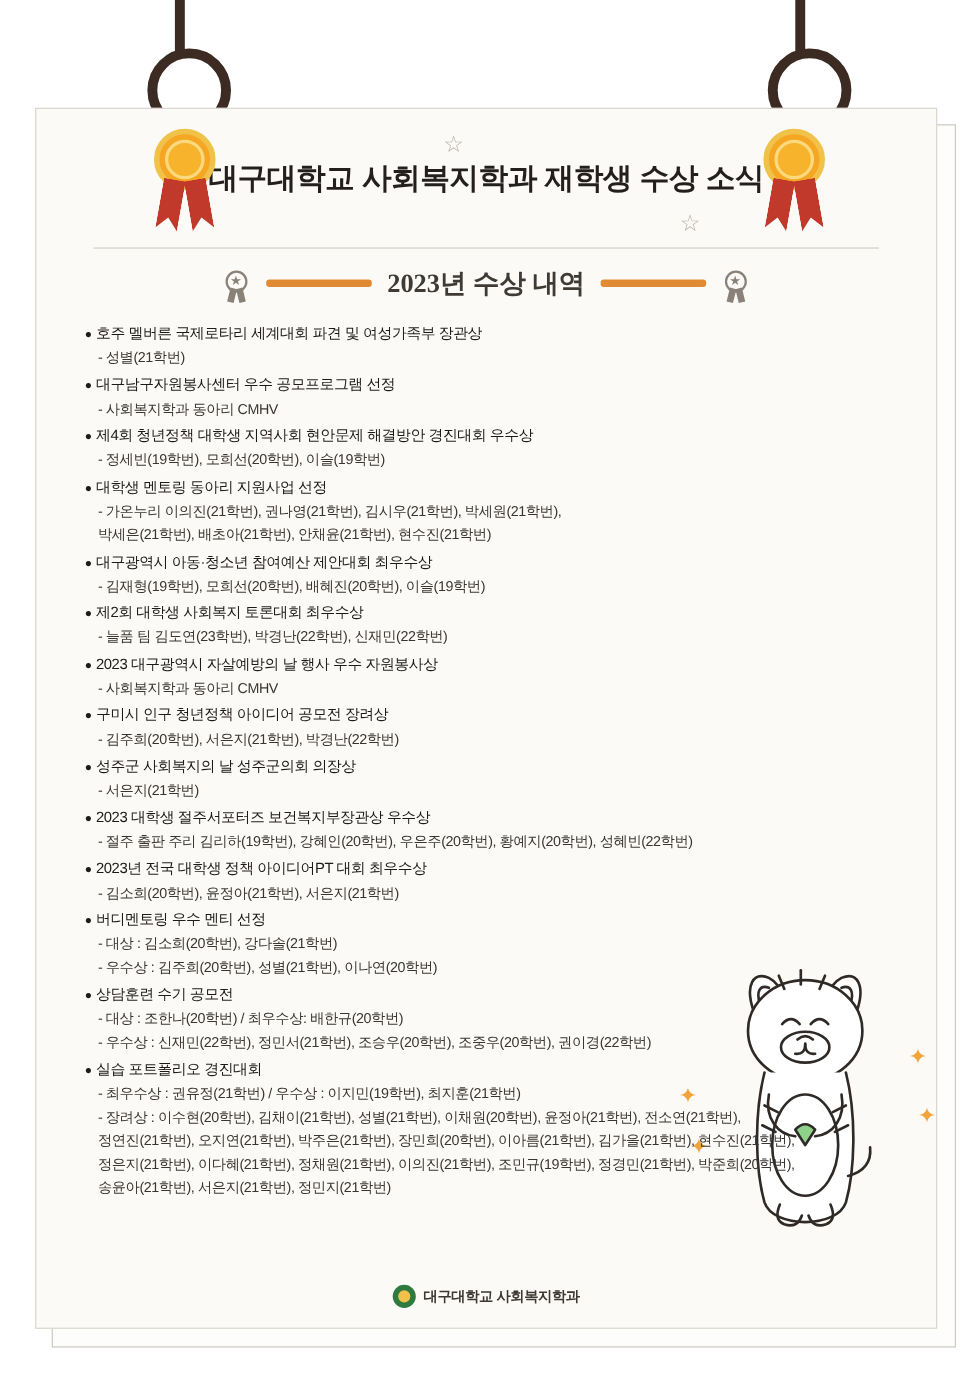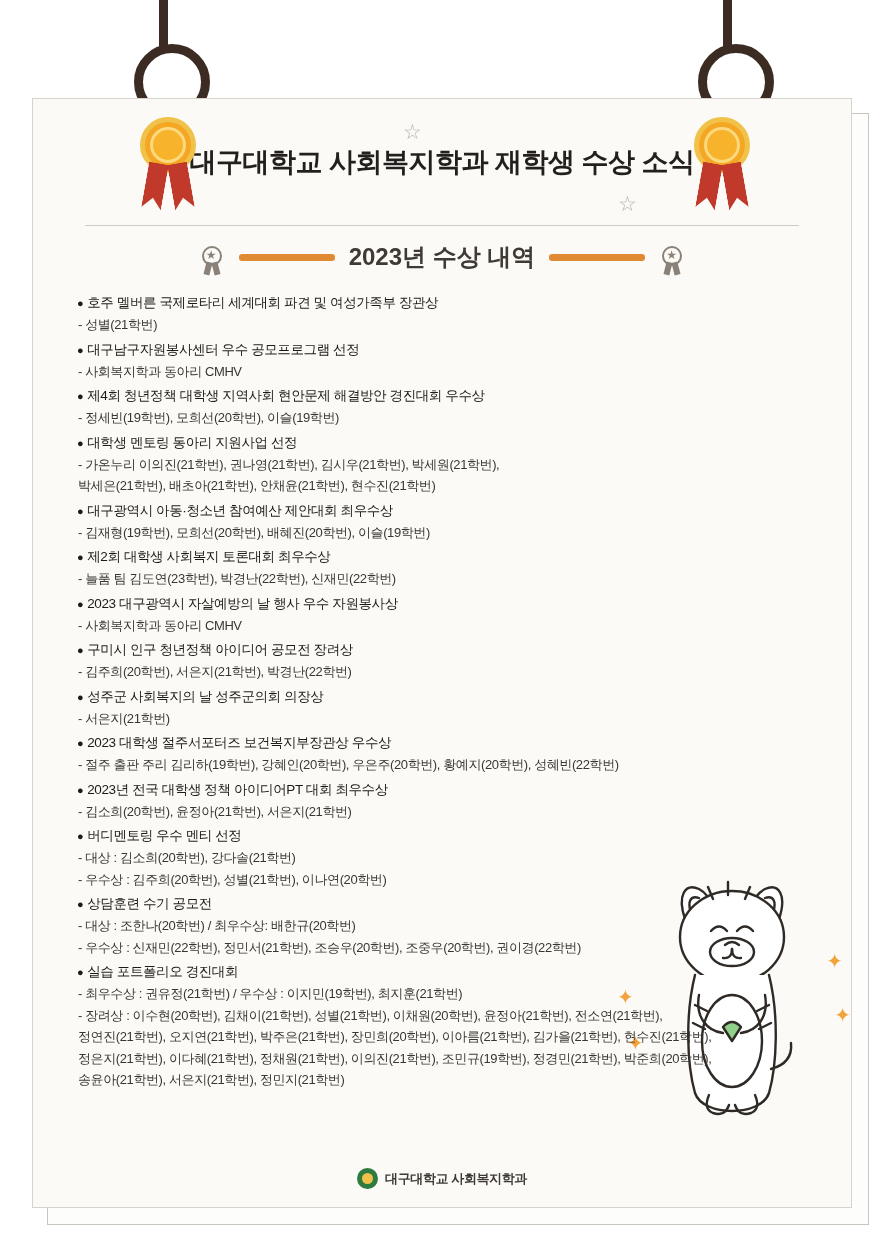--- a/index.html
+++ b/index.html
@@ -149,20 +149,21 @@
     display: flex;
     align-items: center;
     justify-content: center;
     gap: 14px;
   }
   .section-title {
     font-size: 24px;
     font-weight: bold;
     color: #3f3a34;
     white-space: nowrap;
+    font-family: Liberation Serif, serif;
   }
   .head-bar {
     width: 96px;
     height: 7px;
     background: #e08a34;
     border-radius: 3px;
   }
   .medal {
     width: 26px;
     height: 34px;
@@ -207,21 +208,21 @@
     margin: 6px 0 3px 0;
     letter-spacing: -0.4px;
   }
   .award-head .bullet {
     font-size: 11px;
     margin-right: 4px;
   }
   .award-line {
     font-size: 13px;
     color: #3a3531;
-    margin: 2px 1px;
+    margin: 2px 12px;
     letter-spacing: -0.4px;
     line-height: 1.5;
   }
 
   
   .mascot {
     position: absolute;
     right: 18px;
     bottom: 72px;
     width: 200px;

